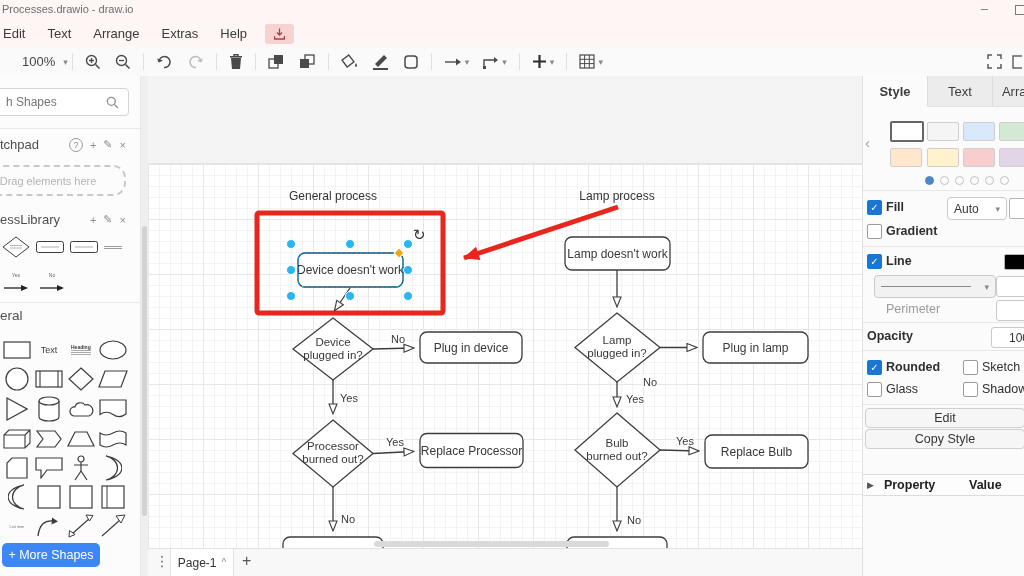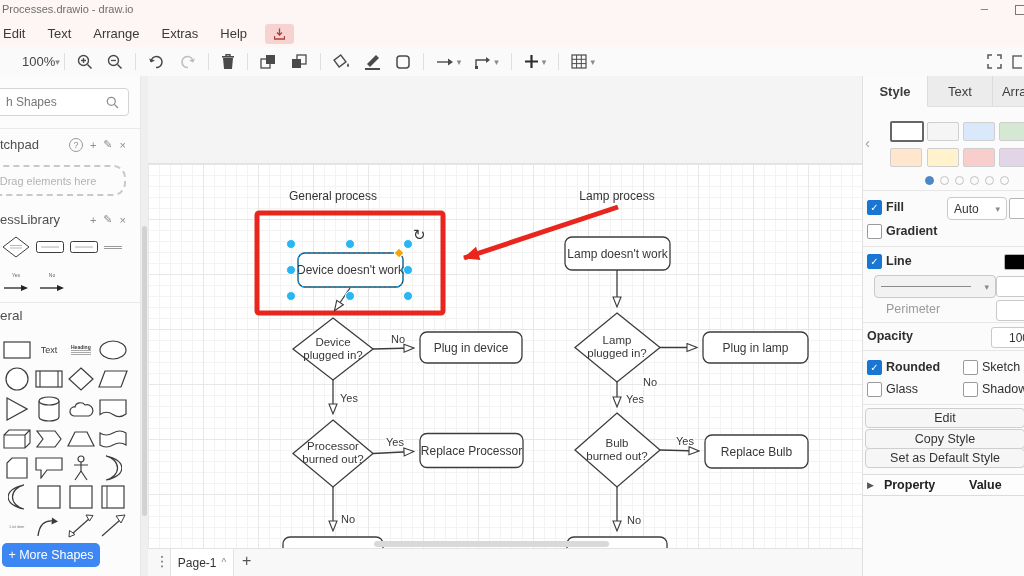--- a/index.html
+++ b/index.html
@@ -17,21 +17,21 @@
   .menu-item:first-child{margin-left:3px;}
   .unsaved-badge{margin-left:18px;height:20px;display:flex;align-items:center;gap:6px;
                  background:#f6d3d1;border-radius:3px;padding:0 9px;font-size:12px;color:#a6423e;}
   
   .toolbarbar{position:absolute;left:0;top:47px;width:1024px;height:29px;background:#fbfafa;
               border-bottom:1px solid #e5e5e5;display:flex;align-items:center;}
   .tb-group{display:flex;align-items:center;gap:14px;padding:0 12px;}
   .tb-sep{width:1px;height:17px;background:#e2dede;}
   .tb-icon{display:flex;align-items:center;gap:3px;}
   .tb-icon svg{display:block;}
-  .zoom-select{display:flex;align-items:center;gap:0;font-size:13px;color:#444;margin-left:18px;padding:0 4px;}
+  .zoom-select{display:flex;align-items:center;gap:8px;font-size:13px;color:#444;margin-left:18px;padding:0 4px;}
   .caret{font-size:9px;color:#8a8a8a;}
   .tb-right{position:absolute;right:0;top:0;height:29px;display:flex;align-items:center;gap:10px;padding-right:2px;}
   
   .sidebar{position:absolute;left:0;top:76px;width:148px;height:500px;background:#fcfcfc;overflow:hidden;}
   .side-strip{position:absolute;right:0;top:0;width:7px;height:500px;background:#f0efef;border-left:1px solid #e6e6e6;}
   .side-thumb{position:absolute;right:1px;top:150px;width:5px;height:290px;background:#d2d2d2;border-radius:3px;}
   .canvas{position:absolute;left:148px;top:76px;width:714px;height:472px;background:#f4f4f4;overflow:hidden;}
   .page-grid{position:absolute;left:0;top:87px;width:714px;height:385px;background-color:#fff;
     background-image:
       linear-gradient(#e7e7e7 1px,transparent 1px),
@@ -670,21 +670,20 @@
 
     <span class="cb" style="left:4px;top:306px"></span>
     <span class="flabel" style="left:23px;top:306px">Glass</span>
     <span class="cb" style="left:100px;top:306px"></span>
     <span class="flabel" style="left:119px;top:306px">Shadow</span>
 
     <div class="fdiv" style="top:328px"></div>
 
     <div class="fbtn" style="top:332px">Edit</div>
     <div class="fbtn" style="top:353px">Copy Style</div>
-    <div class="fbtn" style="top:372px">Set as Default Style</div>
 
     <div class="prophead">
       <span class="tri">▶</span>
       <b style="margin-left:10px">Property</b>
       <b style="position:absolute;left:106px">Value</b>
     </div>
   </div>
 
   <div class="footer">
     <span class="vdots">⋮</span>

